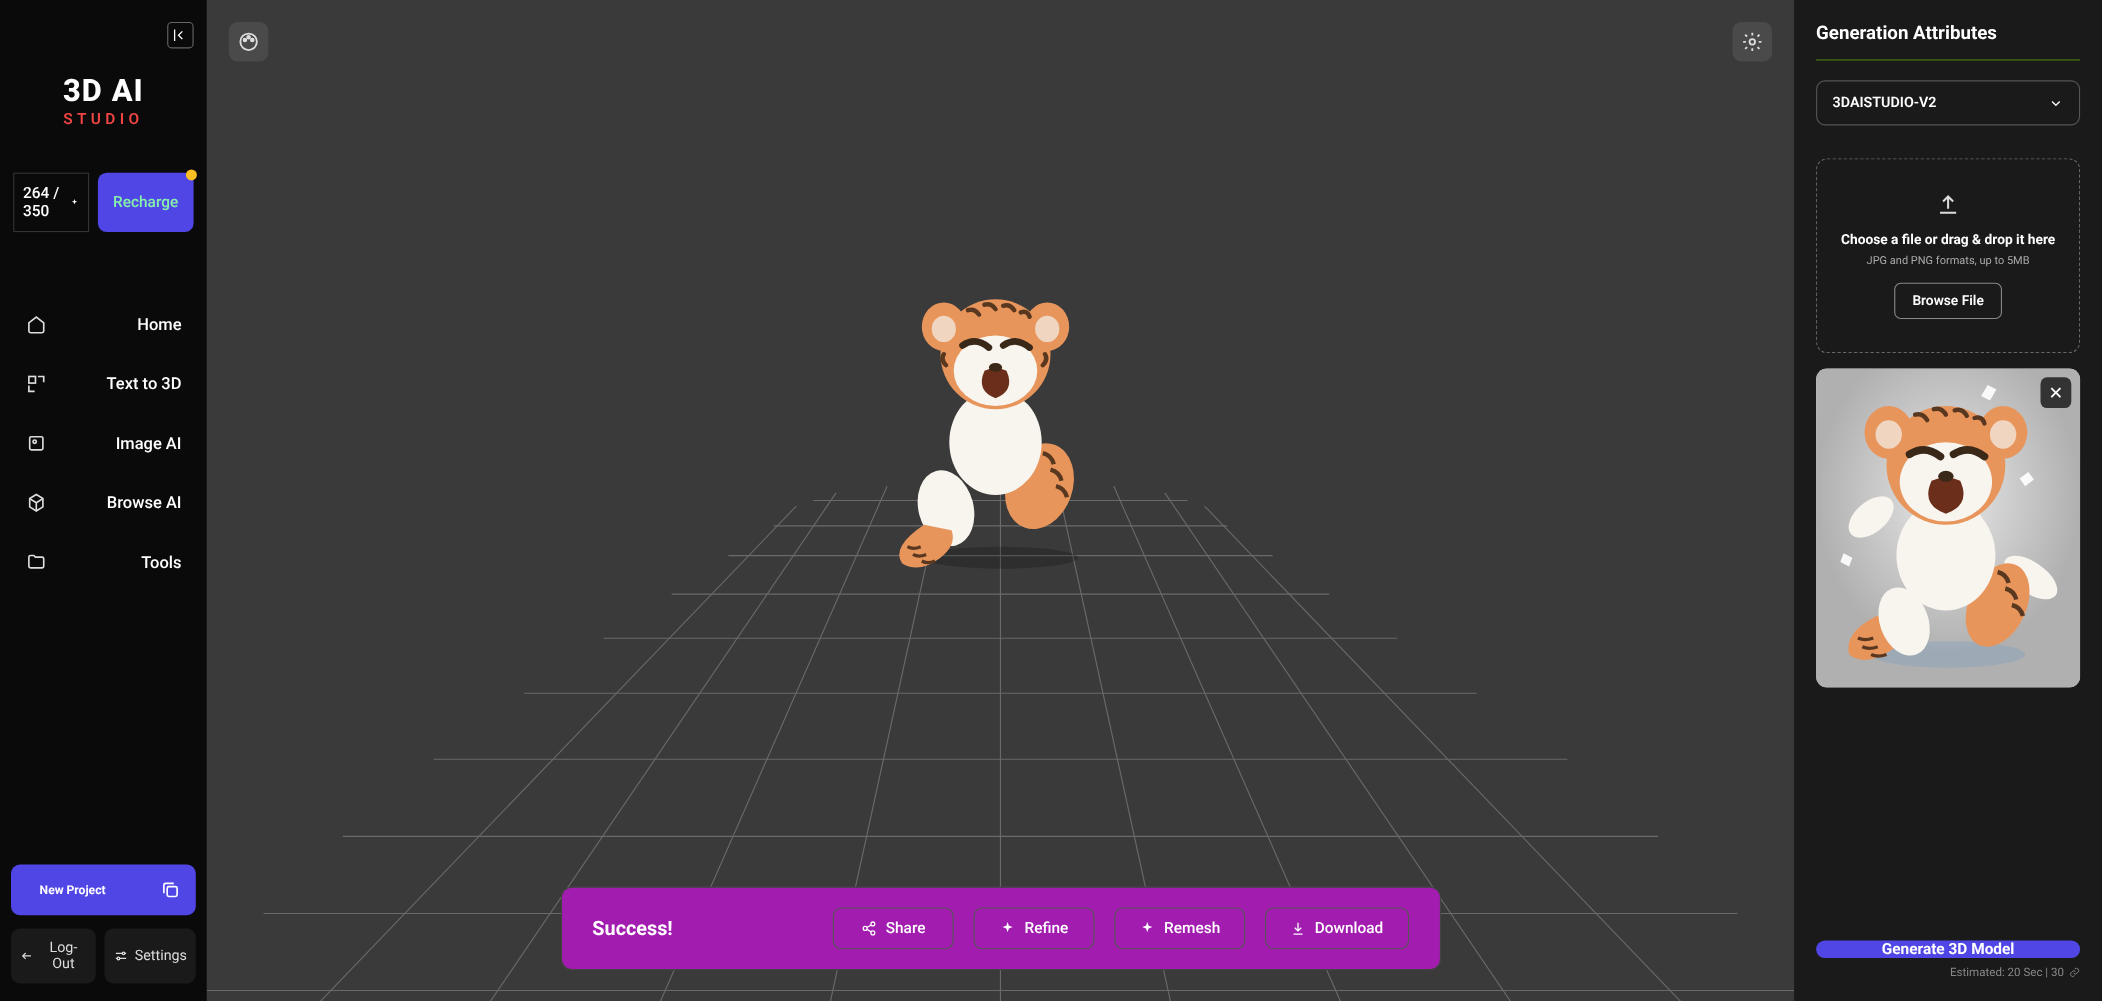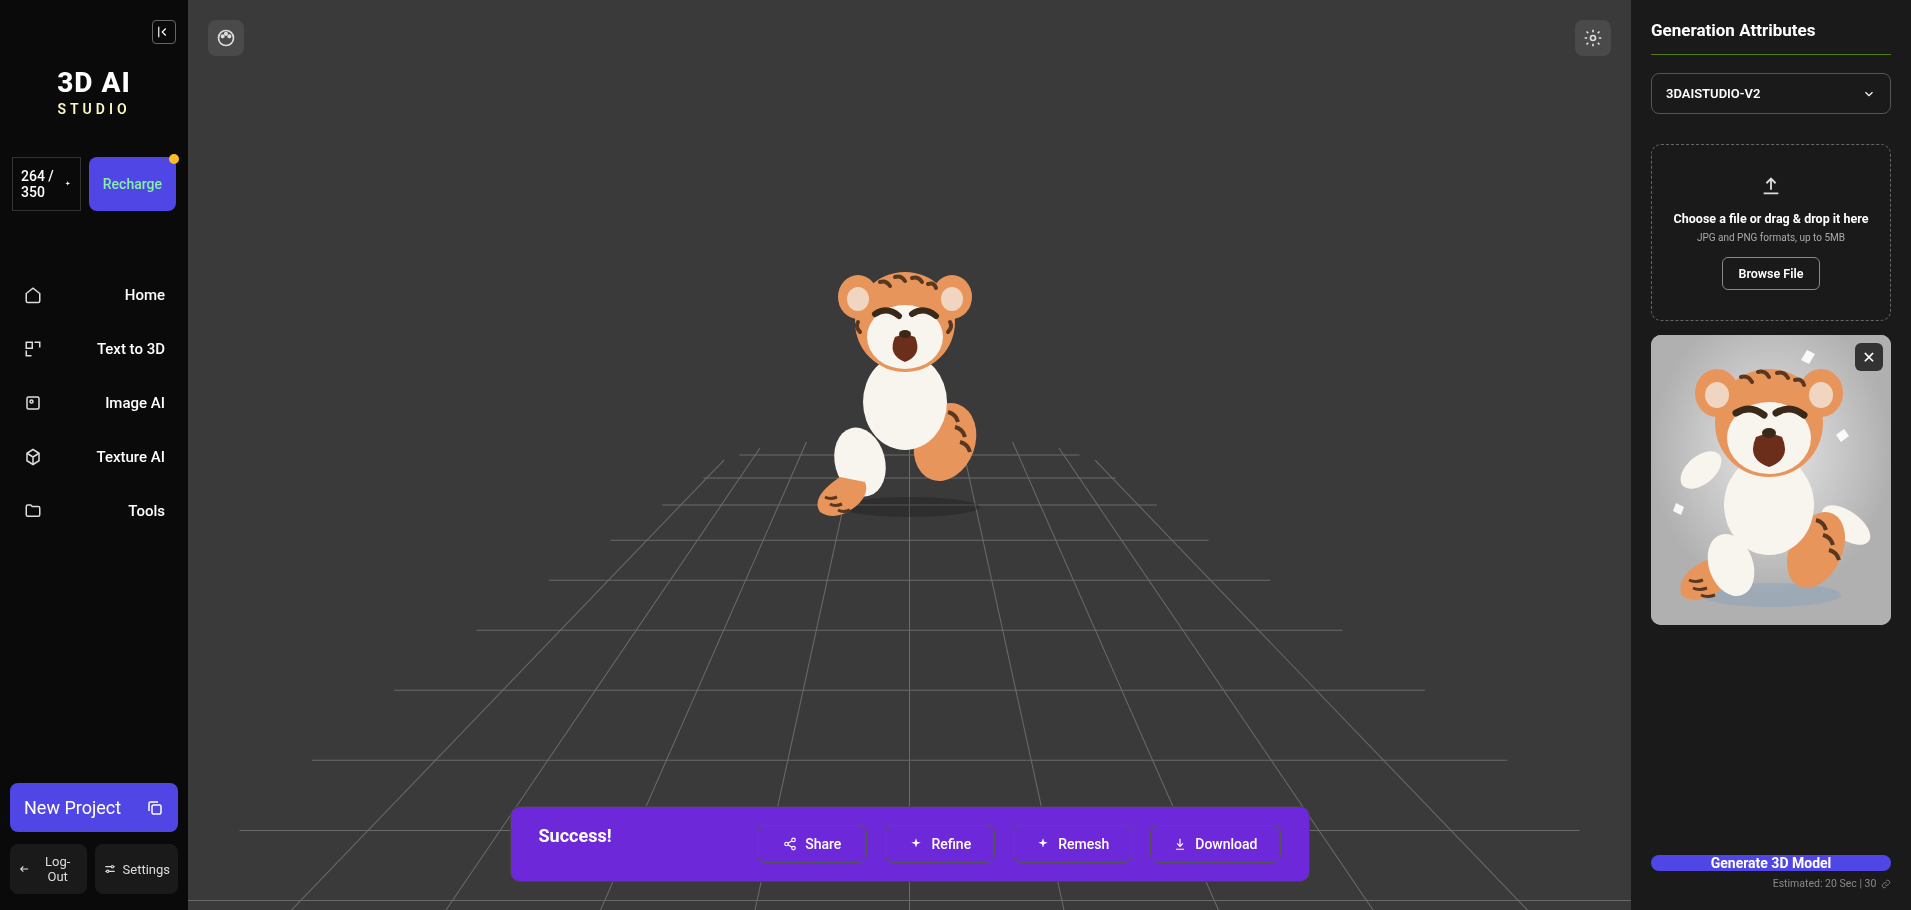--- a/index.html
+++ b/index.html
@@ -3,45 +3,45 @@
 <meta charset="utf-8">
 <style>
 * { margin: 0; padding: 0; box-sizing: border-box; font-family: -apple-system, BlinkMacSystemFont, 'Segoe UI', Roboto, sans-serif; }
 body { background: #2a2a2a; color: #fff; width: 1911px; height: 910px; overflow: hidden; display: flex; }
 
 
 .sidebar { width: 188px; background: #0a0a0a; display: flex; flex-direction: column; padding: 16px 10px; position: relative; }
 .collapse-btn { position: absolute; right: 12px; top: 20px; width: 24px; height: 24px; border: 1px solid #666; border-radius: 4px; display: flex; align-items: center; justify-content: center; cursor: pointer; background: transparent; }
 .logo { text-align: center; margin-top: 50px; margin-bottom: 40px; }
 .logo-main { font-size: 28px; font-weight: 800; letter-spacing: 1px; }
-.logo-sub { font-size: 14px; font-weight: 600; letter-spacing: 4px; color: #fef9c3; margin-top: 2px; }
+.logo-sub { font-size: 14px; font-weight: 600; letter-spacing: 4px; color: #ef4444; margin-top: 2px; }
 .credits-row { display: flex; gap: 8px; margin-bottom: 60px; padding: 0 2px; }
 .credits { flex: 1; border: 1px solid #333; border-radius: 0; padding: 10px 8px; display: flex; align-items: center; justify-content: center; gap: 6px; font-size: 14px; font-weight: 500; position: relative; }
 .recharge { background: #5046e5; border-radius: 8px; padding: 10px 14px; font-size: 14px; font-weight: 500; position: relative; cursor: pointer; border: none; color: #86efac; }
 .recharge-dot { position: absolute; top: -3px; right: -3px; width: 10px; height: 10px; background: #fbbf24; border-radius: 50%; }
 .nav { display: flex; flex-direction: column; gap: 6px; }
 .nav-item { display: flex; align-items: center; padding: 14px 12px; border-radius: 8px; cursor: pointer; border: 1px solid transparent; }
 .nav-item.active { border-color: #3a3a3a; background: #111; }
 .nav-icon { width: 20px; display: flex; align-items: center; justify-content: center; }
 .nav-label { flex: 1; text-align: right; font-size: 15px; font-weight: 500; }
 .new-project { background: #5046e5; border-radius: 8px; padding: 14px; display: flex; align-items: center; justify-content: space-between; cursor: pointer; margin-top: auto; margin-bottom: 12px; }
-.new-project-label { font-weight: 400; font-size: 18px; }
+.new-project-label { font-weight: 700; font-size: 11px; margin-left: 12px; }
 .bottom-buttons { display: flex; gap: 8px; }
 .bottom-btn { flex: 1; background: #1a1a1a; border: none; border-radius: 8px; padding: 10px 8px; display: flex; align-items: center; justify-content: center; gap: 6px; cursor: pointer; color: #ddd; font-size: 13px; }
 
 
 .viewport { flex: 1; position: relative; background: #3a3a3a; display: flex; flex-direction: column; }
 .viewport-top { position: absolute; top: 20px; left: 20px; right: 20px; display: flex; justify-content: space-between; z-index: 2; }
 .palette-btn, .settings-btn { width: 36px; height: 36px; background: #4a4a4a; border-radius: 8px; display: flex; align-items: center; justify-content: center; cursor: pointer; border: none; }
 .canvas { flex: 1; position: relative; overflow: hidden; }
 .grid-floor { position: absolute; bottom: 0; left: 0; right: 0; height: 55%; }
 .grid-svg { width: 100%; height: 100%; }
 .model-placeholder { position: absolute; left: 50%; top: 42%; transform: translate(-50%, -50%); width: 220px; height: 280px; }
 .model-svg { width: 100%; height: 100%; }
-.action-bar { position: absolute; bottom: 28px; left: 50%; transform: translateX(-50%); background: #6d28d9; border: 1px solid #444; border-radius: 10px; padding: 18px 28px; display: flex; gap: 18px; min-width: 800px; }
+.action-bar { position: absolute; bottom: 28px; left: 50%; transform: translateX(-50%); background: #a21caf; border: 1px solid #444; border-radius: 10px; padding: 18px 28px; display: flex; align-items: center; gap: 18px; min-width: 800px; }
 .action-status { font-size: 18px; font-weight: 700; flex: 1; }
 .action-btn { border: 1px solid #555; background: transparent; color: #fff; border-radius: 8px; padding: 10px 22px; display: flex; align-items: center; gap: 8px; cursor: pointer; font-size: 14px; font-weight: 500; min-width: 110px; justify-content: center; }
 
 
 .right-panel { width: 280px; background: #1a1a1a; padding: 20px; display: flex; flex-direction: column; }
 .panel-title { font-size: 17px; font-weight: 700; padding-bottom: 14px; border-bottom: 1px solid #4d7c0f; margin-bottom: 18px; }
 .model-select { border: 1px solid #555; border-radius: 8px; padding: 12px 14px; display: flex; justify-content: space-between; align-items: center; cursor: pointer; font-size: 13px; font-weight: 600; margin-bottom: 30px; }
 .dropzone { border: 1.5px dashed #666; border-radius: 10px; padding: 30px 12px; text-align: center; margin-bottom: 14px; }
 .drop-title { font-size: 12.5px; font-weight: 700; margin: 10px 0 6px; }
 .drop-sub { font-size: 10px; color: #aaa; margin-bottom: 14px; }
@@ -111,21 +111,21 @@
         </span>
       <span class="nav-label">Image AI</span>
     </div>
     <div class="nav-item">
       <span class="nav-icon">
           <svg width="18" height="18" viewBox="0 0 24 24" fill="none" stroke="#ddd" stroke-width="2">
             <path d="M12 2l8 5v10l-8 5-8-5V7z"></path>
             <path d="M12 12l8-5M12 12v10M12 12L4 7"></path>
           </svg>
         </span>
-      <span class="nav-label">Texture AI</span>
+      <span class="nav-label">Browse AI</span>
     </div>
     <div class="nav-item">
       <span class="nav-icon">
           <svg width="18" height="18" viewBox="0 0 24 24" fill="none" stroke="#ddd" stroke-width="2">
             <path d="M3 6a2 2 0 012-2h4l2 2h8a2 2 0 012 2v9a2 2 0 01-2 2H5a2 2 0 01-2-2z"></path>
           </svg>
         </span>
       <span class="nav-label">Tools</span>
     </div>
   </nav>

